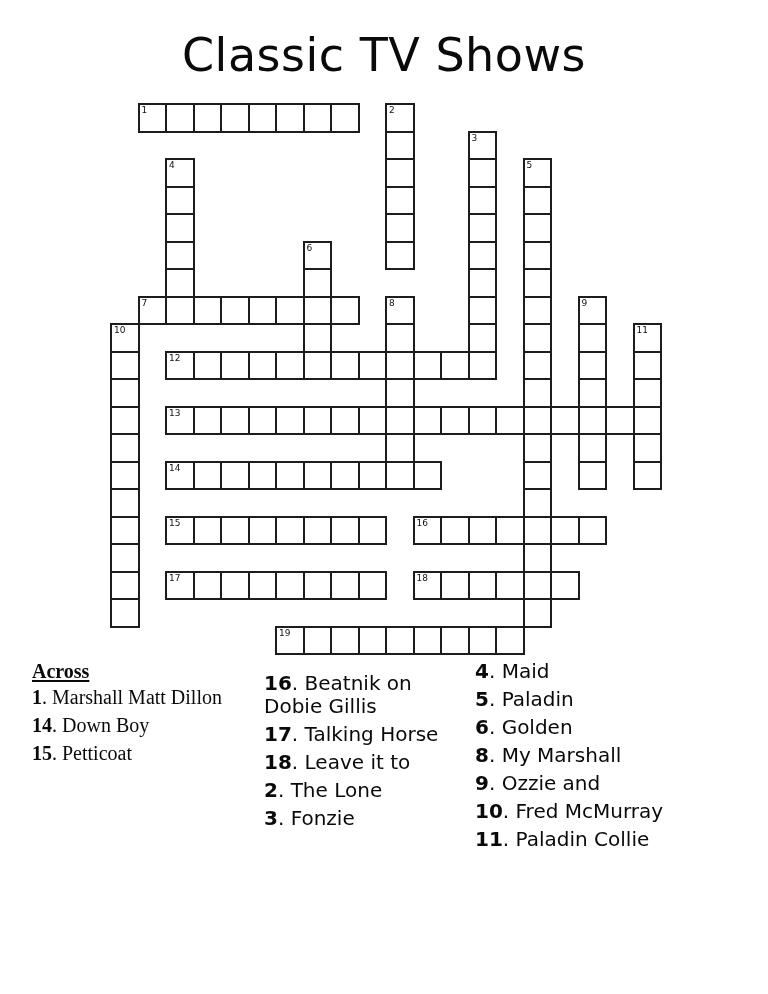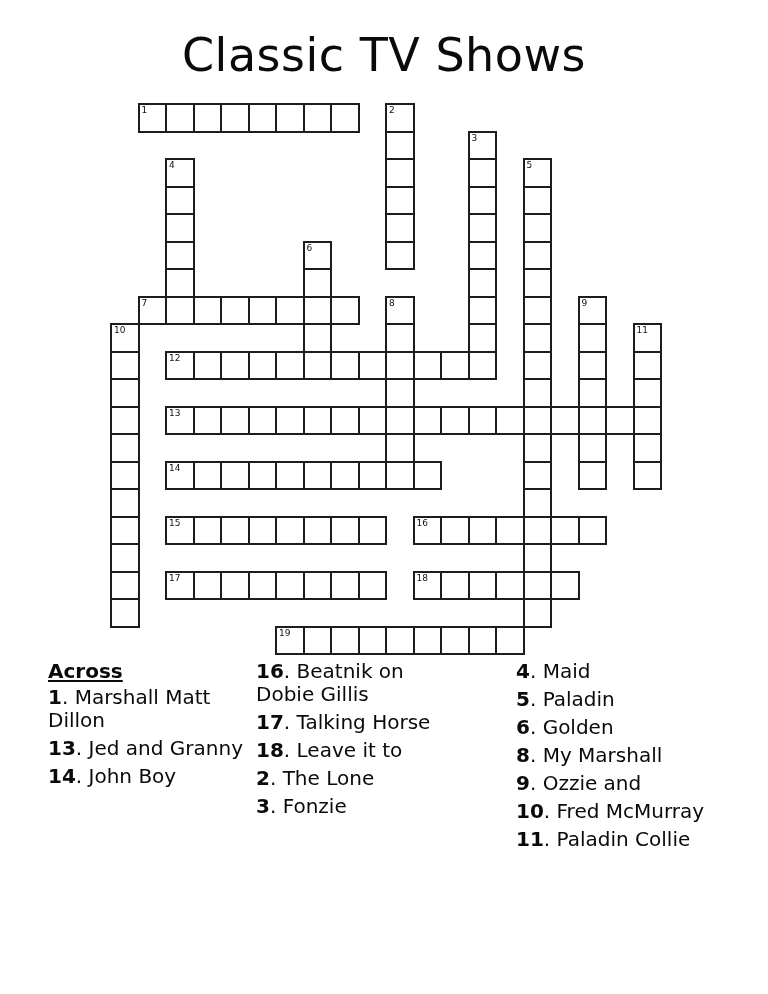--- a/index.html
+++ b/index.html
@@ -34,23 +34,23 @@
     line-height:10px;
     color:#111;
   }
   .clue-col {
     position:absolute;
     top:660px;
     font-size:20px;
     line-height:23px;
     color:#0a0a0a;
   }
-  #clue-col-1 { left:48px;  width:212px; }
-  #clue-col-2 { left:256px; width:188px; }
-  #clue-col-3 { left:516px; width:245px; }
+  #clue-col-1 { left:32px;  width:212px;font-family:Liberation Serif, serif; }
+  #clue-col-2 { left:264px; width:188px;margin-top:12px; }
+  #clue-col-3 { left:475px; width:245px; }
   .clue { margin-bottom:5px; }
   .clue b { font-weight:bold; }
   .heading {
     font-weight:bold;
     text-decoration:underline;
     text-decoration-thickness:2px;
     text-underline-offset:2px;
     margin-bottom:3px;
   }
 </style>
@@ -252,22 +252,22 @@
     <div class="cell" style="left: 385px; top: 625.5px;"></div>
     <div class="cell" style="left: 412.5px; top: 625.5px;"></div>
     <div class="cell" style="left: 440px; top: 625.5px;"></div>
     <div class="cell" style="left: 467.5px; top: 625.5px;"></div>
     <div class="cell" style="left: 495px; top: 625.5px;"></div>
   </div>
 
 <div id="clue-col-1" class="clue-col">
     <div class="heading">Across</div>
     <div class="clue"><b>1</b><span>. Marshall Matt Dillon</span></div>
-    <div class="clue"><b>13</b><span>. Jed and Granny</span></div>
-    <div class="clue"><b>14</b><span>. John Boy</span></div>
+    <div class="clue"><b>14</b><span>. Down Boy</span></div>
+    <div class="clue"><b>15</b><span>. Petticoat</span></div>
   </div>
 <div id="clue-col-2" class="clue-col">
     <div class="clue"><b>16</b><span>. Beatnik on Dobie Gillis</span></div>
     <div class="clue"><b>17</b><span>. Talking Horse</span></div>
     <div class="clue"><b>18</b><span>. Leave it to</span></div>
     <div class="clue"><b>2</b><span>. The Lone</span></div>
     <div class="clue"><b>3</b><span>. Fonzie</span></div>
   </div>
 <div id="clue-col-3" class="clue-col">
     <div class="clue"><b>4</b><span>. Maid</span></div>

